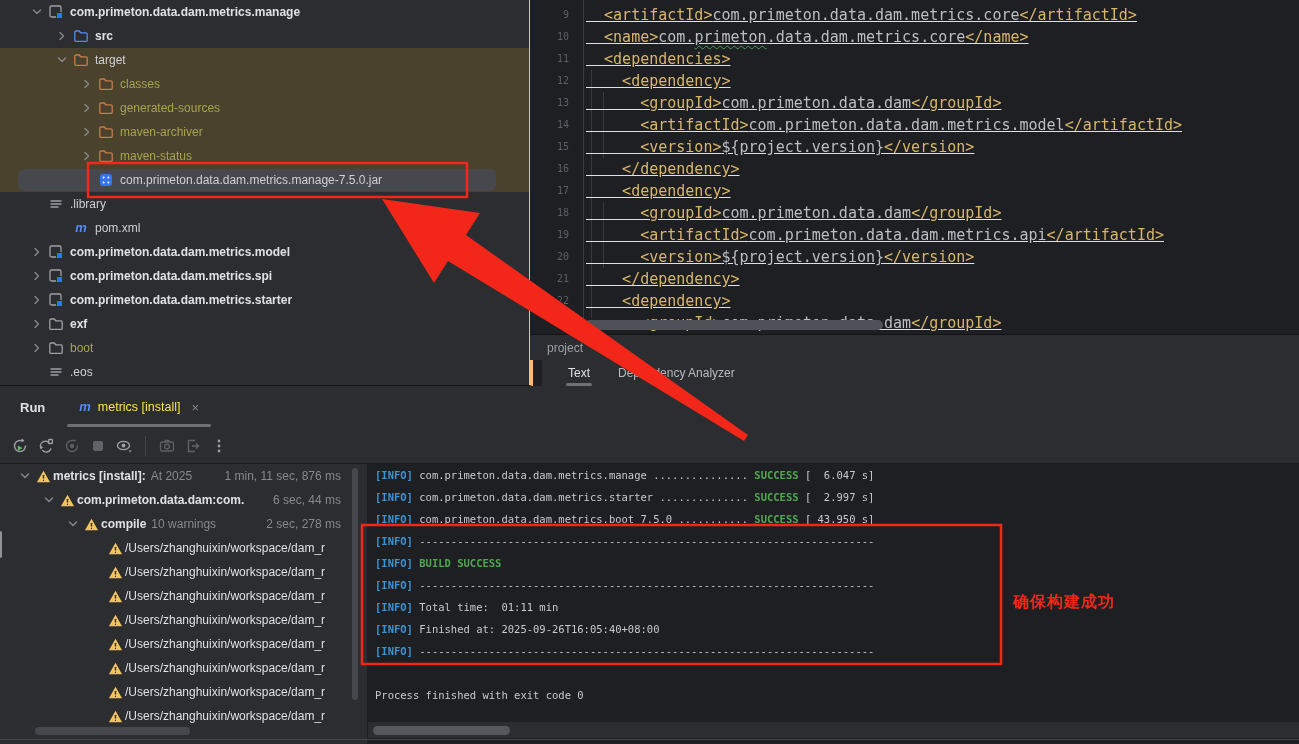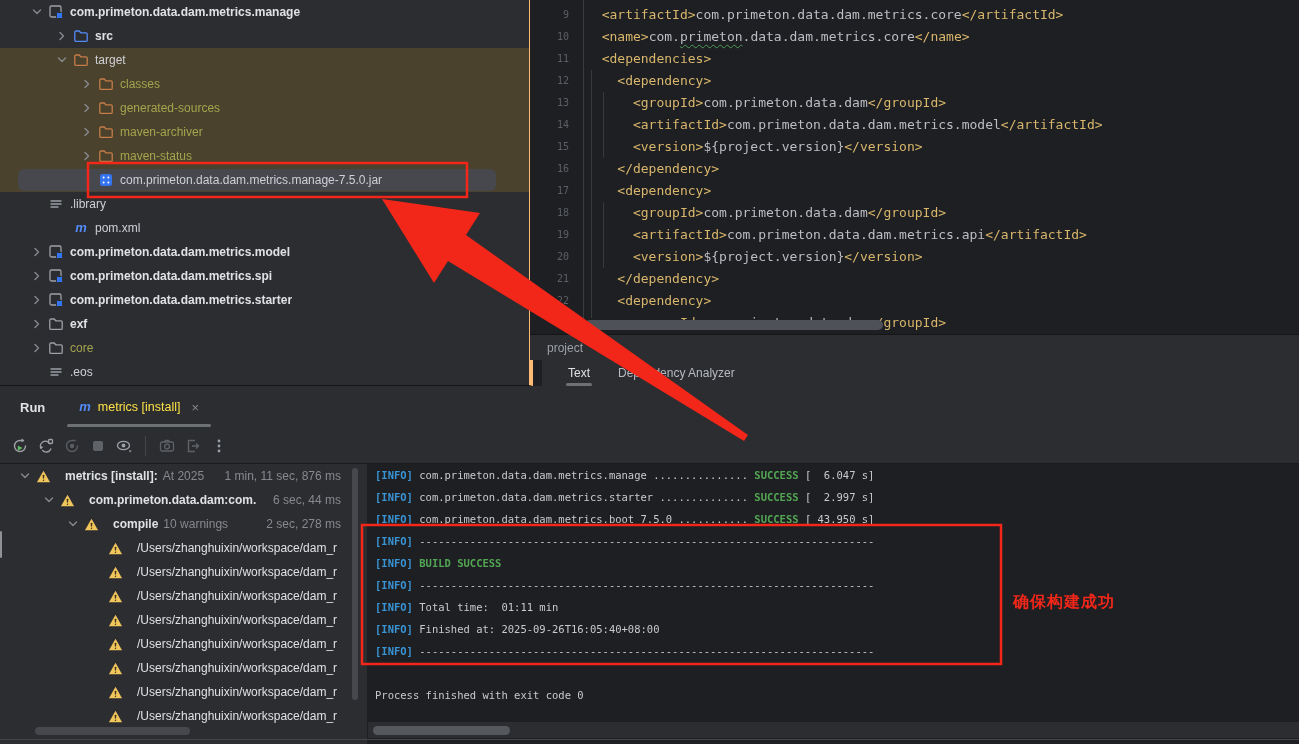--- a/index.html
+++ b/index.html
@@ -19,21 +19,21 @@
   .chev-sp{width:14px;height:14px;display:inline-block;}
   .p-ic{width:16px;height:16px;margin-left:4px;display:inline-flex;align-items:center;justify-content:center;position:relative;z-index:2;}
   .sel-pill{position:absolute;left:18px;right:33px;top:1px;bottom:1px;background:#46484D;border-radius:6px;z-index:1;}
   .mvn{font-style:italic;font-weight:bold;color:#548AF7;font-size:13px;line-height:16px;}
 
   
   #editor-panel{position:absolute;left:530px;top:0;width:769px;height:334px;background:#1E1F22;overflow:hidden;}
   #gutter{position:absolute;left:0;top:4px;width:53px;}
   #gutter .ln{height:22px;line-height:22px;text-align:right;padding-right:14px;font-size:10px;color:#5C5F66;}
   #gutter-sep{position:absolute;left:53px;top:0;width:1px;height:334px;background:#393B40;}
-  #code{position:absolute;left:56px;top:4px;white-space:pre;font-size:13px;line-height:22px;}
+  #code{position:absolute;left:56px;top:4px;white-space:pre;font-size:15px;line-height:22px;text-decoration:underline;}
   .cl{height:22px;}
   .seg-t{color:#D8B66C;}
   .seg-p{color:#BCBEC4;}
   .seg-w{color:#BCBEC4;text-decoration:underline wavy #4E9A57;text-decoration-thickness:1px;text-underline-offset:3px;}
   .iguide{position:absolute;width:1px;background:#37393E;}
   #ed-hscroll{position:absolute;left:55px;top:320px;width:298px;height:10px;border-radius:5px;background:#4E5157;}
 
   
   #breadcrumb-bar{position:absolute;left:530px;top:334px;width:769px;height:25px;background:#2B2D30;
                   border-top:1px solid #141517;display:flex;align-items:center;}
@@ -52,21 +52,21 @@
   #run-tab .close{color:#87898E;font-size:13px;margin-left:4px;}
   #run-tab:after{content:"";position:absolute;left:0;right:0;bottom:1px;height:3px;border-radius:2px;background:#6E7174;}
 
   #run-toolbar{position:absolute;left:0;top:428px;width:1299px;height:36px;background:#2B2D30;
                border-bottom:1px solid #1A1B1E;display:flex;align-items:center;padding-left:11px;box-sizing:border-box;gap:8px;}
   .tb-btn{width:18px;height:18px;display:flex;align-items:center;justify-content:center;border-radius:3px;}
   .tb-sep{width:1px;height:20px;background:#43454A;margin:0 4px;}
 
   #run-tree{position:absolute;left:0;top:464px;width:367px;height:263px;background:#2B2D30;overflow:hidden;}
   .r-row{height:24px;display:flex;align-items:center;font-size:12px;color:#DFE1E5;white-space:nowrap;}
-  .r-row .lbl{margin-left:14px;}
+  .r-row .lbl{margin-left:2px;}
   .r-row.bold .lbl{font-weight:bold;}
   .r-row .suffix{margin-left:5px;color:#87898E;}
   .r-row .time{margin-left:auto;margin-right:26px;color:#87898E;}
   .r-ic{width:15px;height:15px;margin-left:4px;display:inline-flex;align-items:center;justify-content:center;flex:none;}
 
   #tree-vscroll{position:absolute;left:352px;top:468px;width:6px;height:232px;border-radius:3px;background:#46484D;}
   #tree-hscroll{position:absolute;left:35px;top:727px;width:155px;height:8px;border-radius:4px;background:#46484D;}
   #run-bottom-left{position:absolute;left:0;top:727px;width:367px;height:17px;background:#2B2D30;}
 
   #console{position:absolute;left:368px;top:464px;width:931px;height:258px;background:#1E1F22;overflow:hidden;}
@@ -271,21 +271,21 @@
         <span class="chev">
           <svg width="14" height="14" viewBox="0 0 14 14">
             <path d="M5 3.5L8.5 7 5 10.5" fill="none" stroke="#87898E" stroke-width="1.4" stroke-linecap="round" stroke-linejoin="round"></path>
           </svg>
         </span>
         <span class="p-ic">
           <svg width="16" height="16" viewBox="0 0 16 16">
             <path d="M1.8 4.2c0-.7.5-1.2 1.2-1.2h3.2l1.6 1.8h5.2c.7 0 1.2.5 1.2 1.2v6.2c0 .7-.5 1.2-1.2 1.2H3c-.7 0-1.2-.5-1.2-1.2z" fill="none" stroke="#9DA0A6" stroke-width="1.3"></path>
           </svg>
         </span>
-        <span class="lbl olive">core</span>
+        <span class="lbl olive">boot</span>
       </div>
       <div class="p-row" style="padding-left: 30px;">
         <span class="chev-sp"></span>
         <span class="p-ic">
           <svg width="16" height="16" viewBox="0 0 16 16">
             <path d="M3 5h10M3 8h10M3 11h7" stroke="#9DA0A6" stroke-width="1.3" stroke-linecap="round"></path>
           </svg>
         </span>
         <span class="lbl">.eos</span>
       </div>

